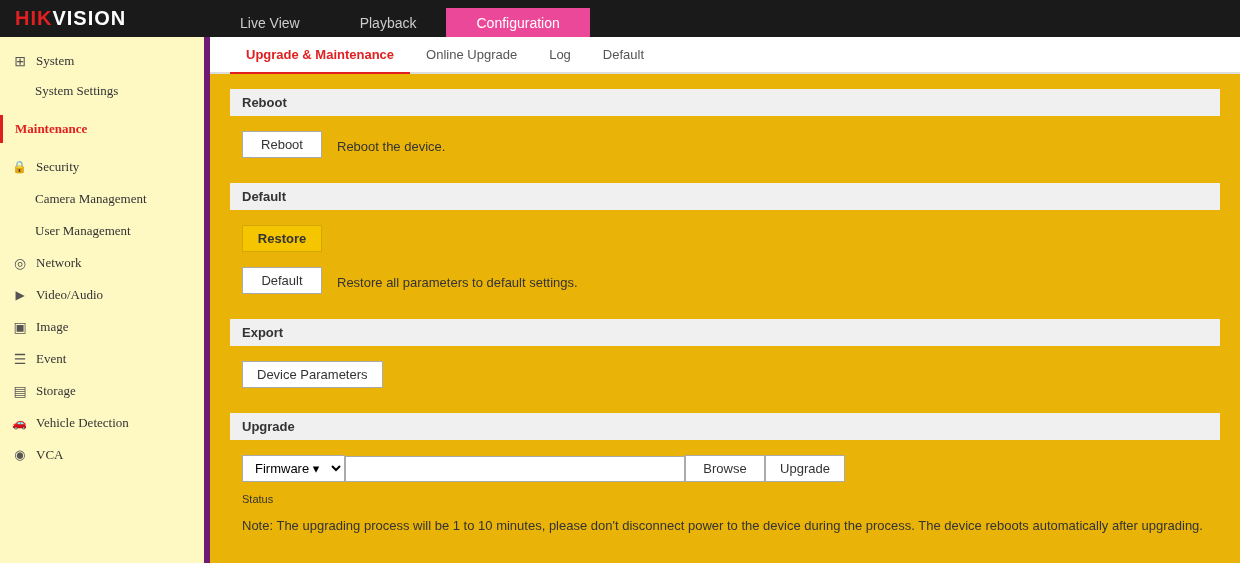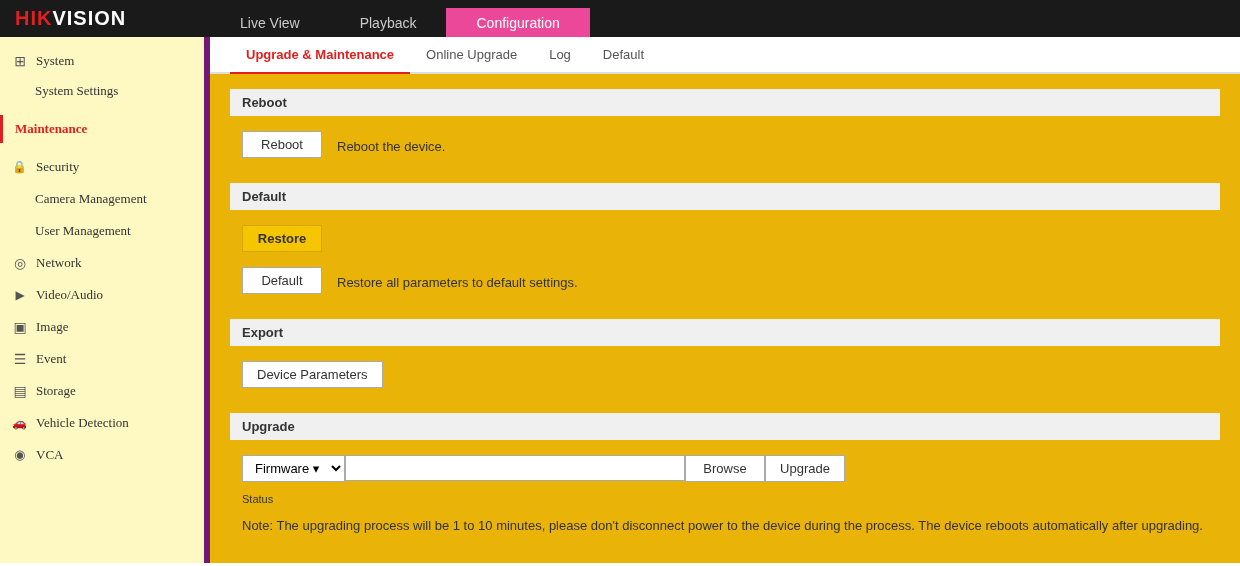--- a/index.html
+++ b/index.html
@@ -169,21 +169,21 @@
     .section-desc {
       font-size: 13px;
       color: #333;
       padding-top: 6px;
       line-height: 1.5;
     }
 
     
     .upgrade-row {
       display: flex;
-      align-items: flex-start;
+      align-items: flex-end;
       padding: 5px 12px 8px 12px;
     }
     .firmware-select {
       border: 1px solid #aaa;
       padding: 4px 8px;
       font-size: 13px;
       background: #fff;
       cursor: pointer;
     }
     .file-input-display {

